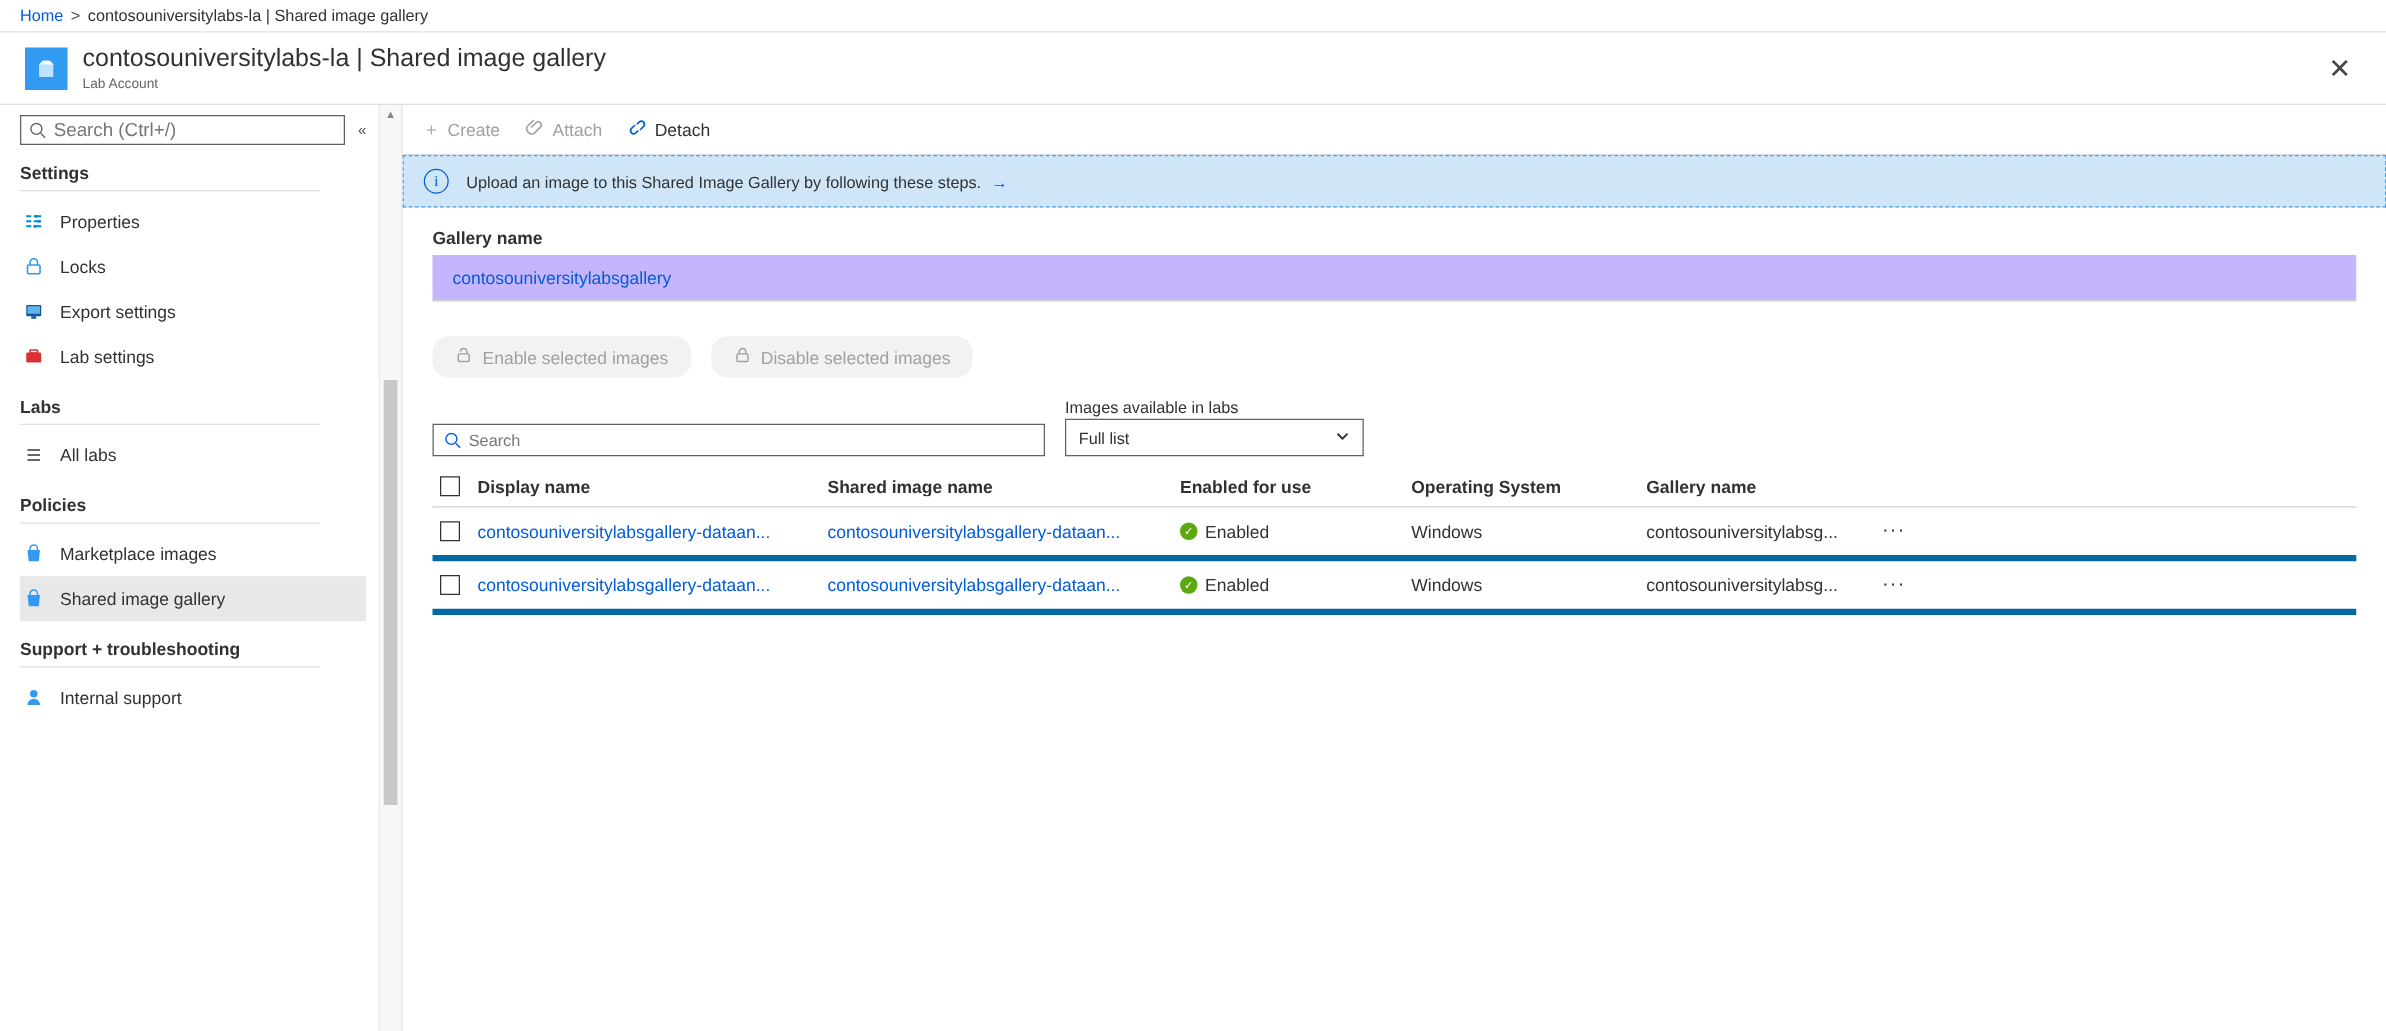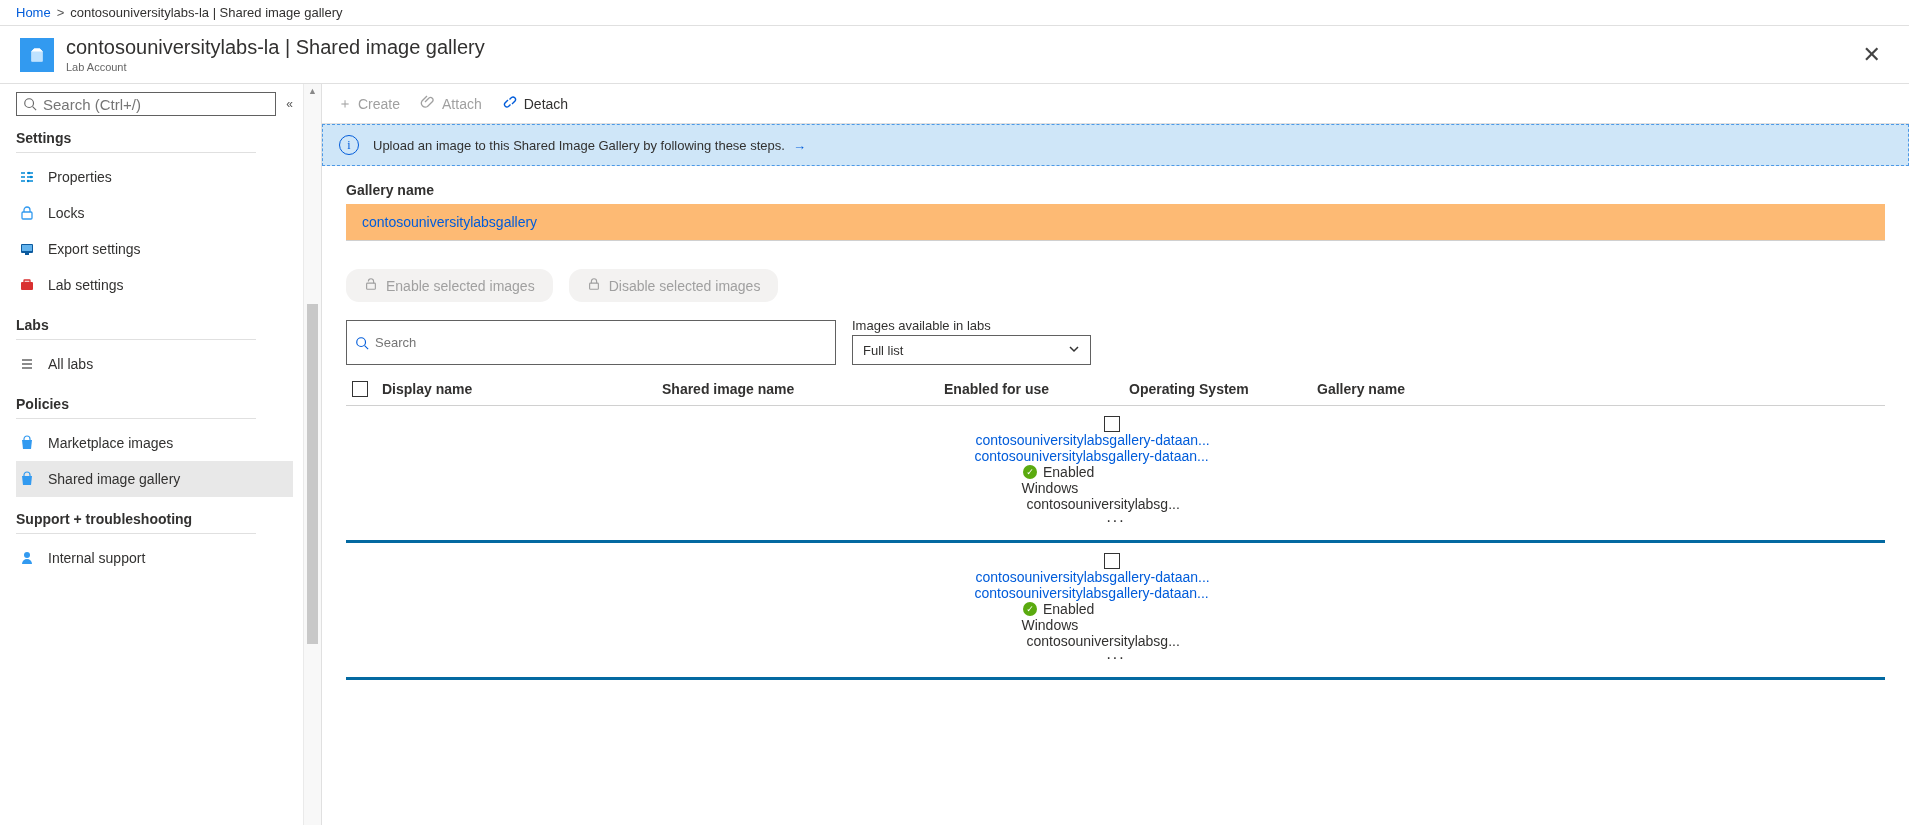--- a/index.html
+++ b/index.html
@@ -44,37 +44,37 @@
 .tool-btn { display: flex; align-items: center; margin-right: 20px; cursor: pointer; font-size: 14px; }
 .tool-btn.disabled { color: #a0a0a0; cursor: default; }
 .tool-btn .ticon { margin-right: 6px; }
 
 .info-banner { background: #cfe6f8; border: 1px dashed #4d99e6; margin: 0; padding: 10px 16px; display: flex; align-items: center; }
 .info-banner .info-circle { width: 20px; height: 20px; border: 1px solid #015cda; border-radius: 50%; display: flex; align-items: center; justify-content: center; color: #015cda; font-family: Georgia, serif; margin-right: 14px; font-size: 12px; }
 .info-banner .arrow { margin-left: 8px; color: #015cda; }
 
 .content { padding: 16px 24px; overflow: auto; flex: 1; }
 .label { font-weight: 600; font-size: 14px; margin-bottom: 6px; }
-.gallery-bar { background: #fdba74; border-bottom: 1px solid #d0d0d0; padding: 10px 16px; margin-bottom: 28px; }
+.gallery-bar { background: #c4b5fd; border-bottom: 1px solid #d0d0d0; padding: 10px 16px; margin-bottom: 28px; }
 .gallery-bar a { color: #015cda; text-decoration: none; font-size: 14px; }
 
 .action-btns { display: flex; gap: 16px; margin-bottom: 16px; }
 .act-btn { background: #f3f2f1; color: #a0a0a0; padding: 8px 18px; display: flex; align-items: center; font-size: 14px; border-radius: 13px; }
 .act-btn .lock { margin-right: 8px; }
 
 .filters-row { display: flex; align-items: flex-end; gap: 16px; margin-bottom: 8px; }
 .filter-group { display: flex; flex-direction: column; }
 .filter-label { font-size: 13px; margin-bottom: 2px; }
-.search-input { width: 490px; height: 45px; border: 1px solid #616161; display: flex; align-items: center; padding: 0 8px; }
+.search-input { width: 490px; height: 26px; border: 1px solid #616161; display: flex; align-items: center; padding: 0 8px; }
 .search-input input { border: none; outline: none; flex: 1; font-size: 13px; }
 .dropdown { width: 239px; height: 30px; border: 1px solid #616161; display: flex; align-items: center; justify-content: space-between; padding: 0 10px; font-size: 13px; cursor: pointer; }
 
 
 .table-head { display: flex; align-items: center; padding: 8px 0; border-bottom: 1px solid #d0d0d0; font-weight: 600; font-size: 14px; }
-.table-row { display: flex; align-items: center; padding: 10px 0; border-bottom: 3px solid #0369a1; font-size: 14px; flex-direction: column; }
+.table-row { display: flex; align-items: center; padding: 10px 0; border-bottom: 5px solid #0369a1; font-size: 14px; }
 .col-check { width: 36px; display: flex; align-items: center; }
 .col-display { width: 280px; padding-right: 8px; overflow: hidden; text-overflow: ellipsis; white-space: nowrap; }
 .col-shared { width: 282px; padding-right: 8px; overflow: hidden; text-overflow: ellipsis; white-space: nowrap; }
 .col-enabled { width: 185px; display: flex; align-items: center; }
 .col-os { width: 188px; }
 .col-gallery { width: 178px; overflow: hidden; text-overflow: ellipsis; white-space: nowrap; }
 .col-more { width: 40px; text-align: center; font-size: 16px; letter-spacing: 1px; cursor: pointer; }
 .link { color: #015cda; cursor: pointer; }
 .checkbox { width: 16px; height: 16px; border: 1px solid #333; margin-left: 6px; }
 .status-dot { width: 14px; height: 14px; background: #5aaa0f; border-radius: 50%; margin-right: 6px; display: flex; align-items: center; justify-content: center; color: #fff; font-size: 9px; }

